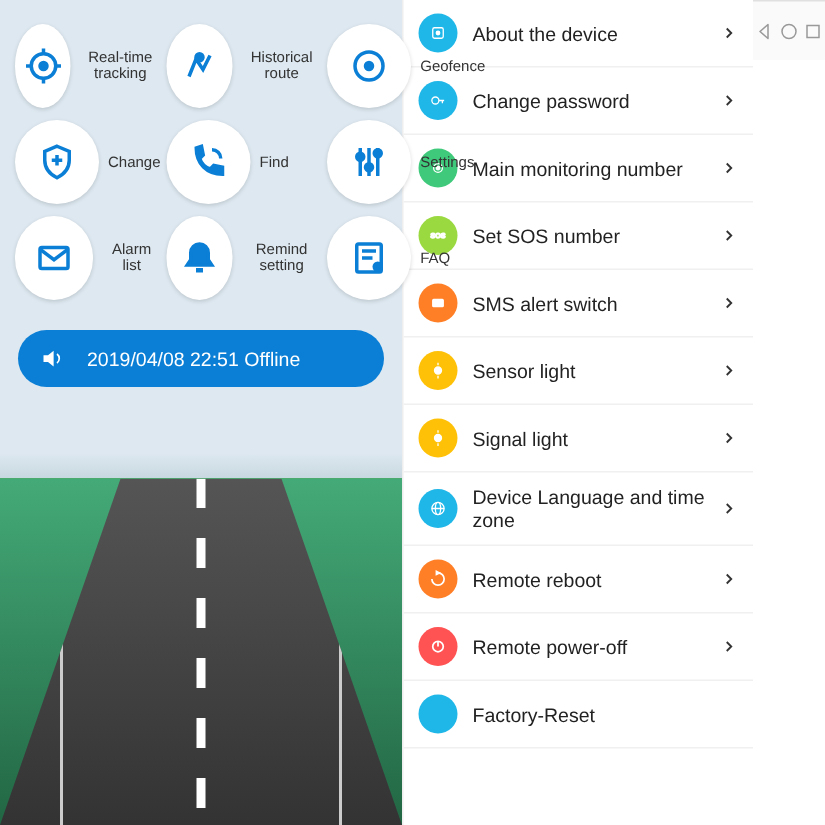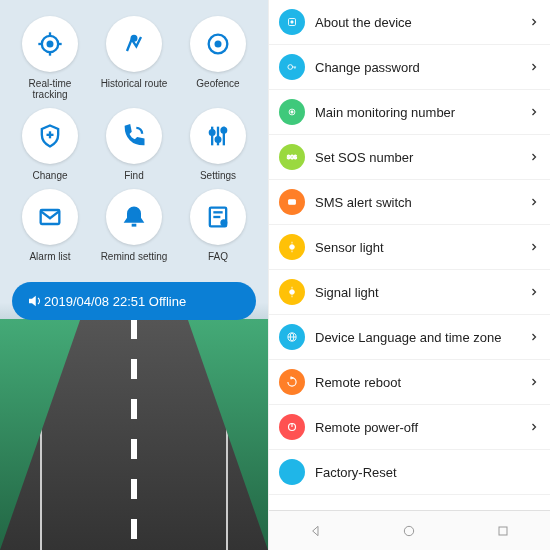--- a/index.html
+++ b/index.html
@@ -4,27 +4,27 @@
 <style>
 *{margin:0;padding:0;box-sizing:border-box;font-family:-apple-system,Helvetica,Arial,sans-serif}
 body{width:550px;height:550px;display:flex;background:#fff}
 .left{width:268px;height:100%;position:relative;display:flex;flex-direction:column}
 .sky{position:absolute;top:0;left:0;right:0;height:100%;background:linear-gradient(to bottom,#dde8f0 0%,#dde8f0 55%,#c8d8e0 58%,#5a6 58%,#3a5f3a 62%,#4a7a4a 100%);z-index:0}
 .road{position:absolute;bottom:0;left:0;right:0;height:42%;background:linear-gradient(to bottom,#555 0%,#333 100%);clip-path:polygon(30% 0,70% 0,100% 100%,0 100%);z-index:1}
 .road::before{content:"";position:absolute;left:50%;top:0;bottom:0;width:6px;transform:translateX(-50%);background:repeating-linear-gradient(to bottom,#fff 0,#fff 20px,transparent 20px,transparent 40px)}
 .road::after{content:"";position:absolute;left:15%;right:15%;top:0;bottom:0;border-left:2px solid #ccc;border-right:2px solid #ccc}
 .grass{position:absolute;bottom:0;left:0;right:0;height:42%;background:linear-gradient(to bottom,#4a7 0%,#264 100%);z-index:0}
 .grid{position:relative;z-index:2;display:grid;grid-template-columns:repeat(3,1fr);gap:8px 4px;padding:16px 10px 10px}
-.tile{display:flex;flex-direction:column;align-items:center;gap:6px}
+.tile{display:flex;flex-direction:row;align-items:center;gap:6px}
 .circ{width:56px;height:56px;border-radius:50%;background:#fff;display:flex;align-items:center;justify-content:center;box-shadow:0 1px 3px rgba(0,0,0,.15)}
 .tile-label{font-size:10px;color:#333;text-align:center}
 .svgicon{width:28px;height:28px;fill:none;stroke:#0b7fd5;stroke-width:2}
-.status{position:relative;z-index:3;margin:10px 12px;background:#0b7fd5;color:#fff;border-radius:22px;padding:10px 14px;display:flex;align-items:center;gap:0;font-size:13px}
+.status{position:relative;z-index:3;margin:10px 12px;background:#0b7fd5;color:#fff;border-radius:22px;padding:10px 14px;display:flex;align-items:center;gap:14px;font-size:13px}
 .speaker{width:18px;height:18px;fill:#fff}
-.right{width:282px;height:100%;display:flex;flex-direction:column;background:#fff;border-left:1px solid #eee}
+.right{width:282px;height:100%;display:flex;flex-direction:row;background:#fff;border-left:1px solid #eee}
 .list{flex:1;overflow:hidden}
 .row{display:flex;align-items:center;padding:9px 10px;border-bottom:1px solid #f0f0f0}
 .ric{width:26px;height:26px;border-radius:50%;display:flex;align-items:center;justify-content:center;margin-right:10px;flex-shrink:0}
 .ric svg{width:14px;height:14px;fill:#fff;stroke:#fff;stroke-width:1.5}
 .rlabel{flex:1;font-size:13px;color:#222}
 .chev{width:12px;height:12px;stroke:#333;stroke-width:2.5;fill:none}
 .nav{height:40px;display:flex;align-items:center;justify-content:space-around;border-top:1px solid #e0e0e0;background:#fafafa}
 .nav svg{width:16px;height:16px;fill:none;stroke:#999;stroke-width:1.5}
 </style>
 </head>

